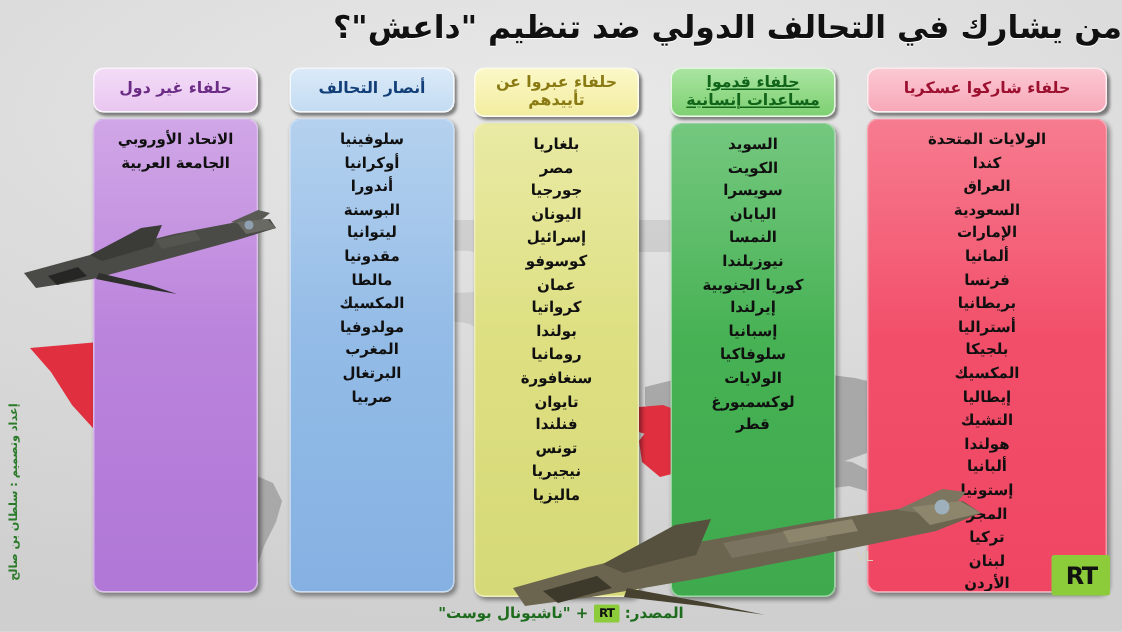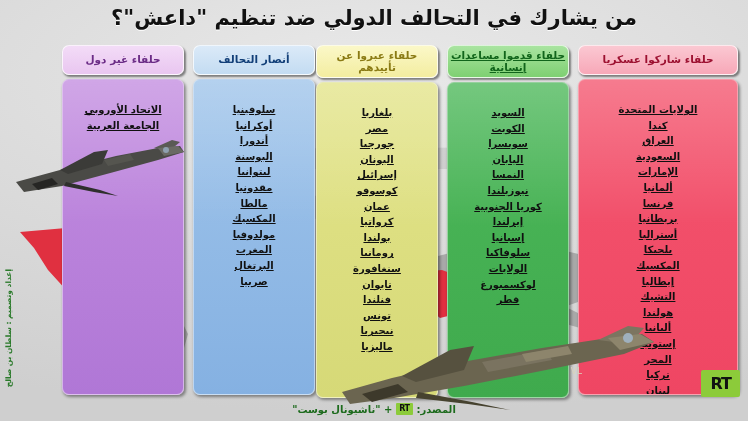--- a/index.html
+++ b/index.html
@@ -20,29 +20,29 @@
   
   #map{
     position:absolute;left:0;top:228px;width:748px;height:175px;
     opacity:1;
   }
   #map svg{display:block;width:748px;height:175px;}
 
   
   #title{
     position:absolute;top:6px;left:0;width:748px;
-    text-align:center;
+    text-align:right;
     font-size:21px;font-weight:bold;color:#111;
     letter-spacing:0px;
     text-shadow:0 1px 0 #fff;
   }
 
   
   .col{
-    position:absolute;top:45px;width:122px;
+    position:absolute;top:45px;width:110px;
   }
   .col .hdr{
     position:relative;
     border-radius:7px;
     padding:4px 2px;
     text-align:center;
     font-size:10.5px;font-weight:bold;
     line-height:11.5px;
     box-shadow:1.5px 2px 2px rgba(0,0,0,.45);
     border:1px solid rgba(255,255,255,.75);
@@ -59,21 +59,21 @@
     line-height:15.6px;
     border:1px solid rgba(255,255,255,.45);
     position:relative;
     overflow:hidden;
   }
   .col .body .gloss{
     position:absolute;left:0;top:0;width:100%;height:46%;
     background:linear-gradient(to bottom,rgba(255,255,255,.22),rgba(255,255,255,0));
     pointer-events:none;
   }
-  .col .body ul{list-style:none;margin:16px;padding:0;position:relative;text-decoration:underline;}
+  .col .body ul{list-style:none;margin:0;padding:0;position:relative;}
   .col .body li{white-space:nowrap;}
 
   
   #col-nonstate{left:62px;}
   #col-supporters{left:193px;}
   #col-endorsed{left:316px;}
   #col-humanitarian{left:447px;}
   #col-military{left:578px;width:160px;}
 
   

